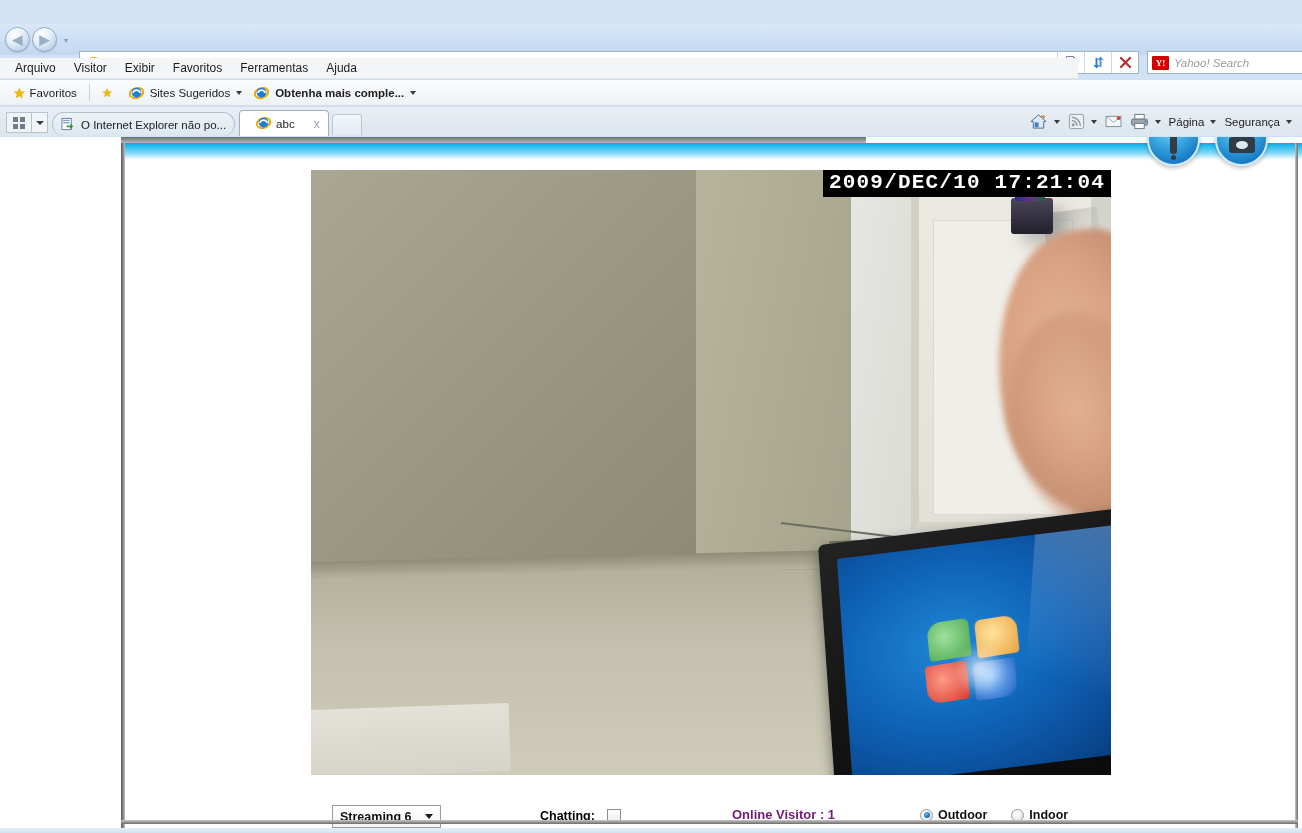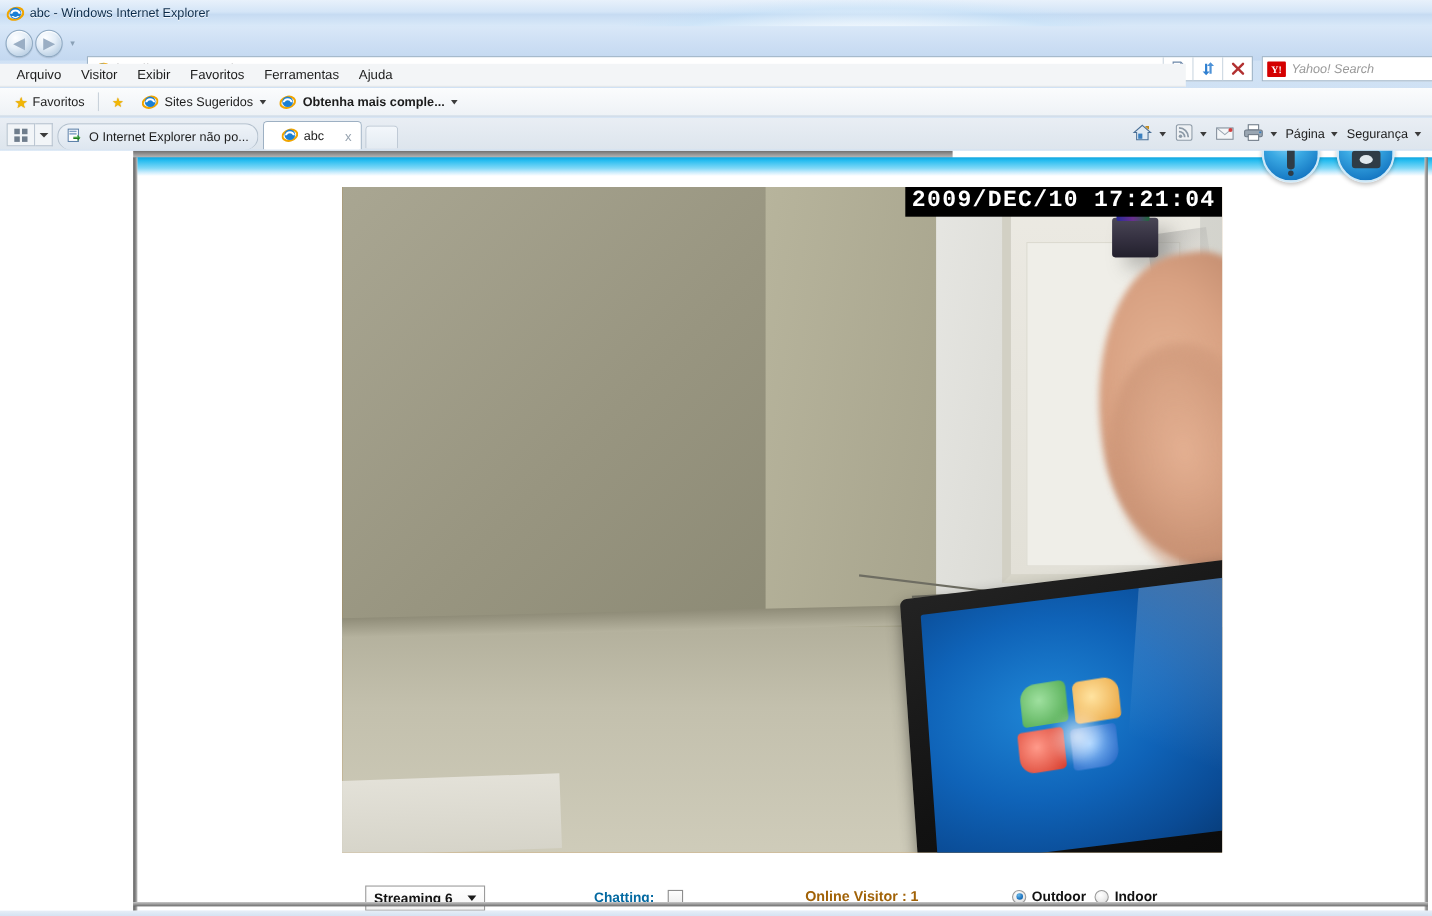--- a/index.html
+++ b/index.html
@@ -318,31 +318,31 @@
   }
   .select-streaming {
     position:absolute; left:207px; top:8px; width:109px; height:23px;
     background: linear-gradient(180deg,#ffffff 0%, #f4f4f4 100%);
     border:1px solid #9b9b9b; box-sizing:border-box;
     display:flex; align-items:center; justify-content:space-between; padding:0 7px;
     font-size:12.5px; font-weight:bold; color:#111111;
   }
   .sel-caret { width:0;height:0;border-left:4.5px solid transparent;border-right:4.5px solid transparent;border-top:5px solid #1a1a1a; }
   .chat-label {
-    position:absolute; left:415px; top:12px; font-size:12.5px; font-weight:bold; color:#0369a1;
+    position:absolute; left:415px; top:12px; font-size:12.5px; font-weight:bold; color:#000000;
   }
   .chat-box {
     position:absolute; left:482px; top:12px; width:14px; height:14px;
     background: linear-gradient(180deg,#fdfdfd 0%, #eeeeee 100%);
     border:1px solid #8d8d8d; box-sizing:border-box;
   }
   .visitor {
-    position:absolute; left:607px; top:10px; font-size:13px; font-weight:bold; color:#a16207; white-space:nowrap;
-  }
-  .radiogroup { position:absolute; left:795px; top:11px; display:flex; align-items:center; gap:8px; }
+    position:absolute; left:607px; top:10px; font-size:13px; font-weight:bold; color:#701a75; white-space:nowrap;
+  }
+  .radiogroup { position:absolute; left:795px; top:11px; display:flex; align-items:center; gap:24px; }
   .radio-wrap { display:flex; align-items:center; gap:5px; font-size:12.5px; font-weight:bold; color:#111111; white-space:nowrap; }
   .radio {
     width:13px;height:13px;border-radius:50%;
     background: radial-gradient(circle at 40% 32%, #ffffff 0%, #f0f0f0 45%, #d6d6d6 100%);
     border:1px solid #9a9a9a; box-sizing:border-box; position:relative;
   }
   .radio.on:after {
     content:""; position:absolute; left:2.5px; top:2.5px; width:6px; height:6px; border-radius:50%;
     background: radial-gradient(circle at 35% 30%, #6ab8e8 0%, #1d74c0 60%, #10558f 100%);
   }
@@ -356,32 +356,20 @@
   .statusbar {
     position:absolute; left:0; top:828px; width:1302px; height:5px;
     background: linear-gradient(180deg,#e6eef7 0%, #d3e2f2 100%);
   }
 </style>
 </head>
 <body>
 
 <div id="app">
 
-  <div class="titlebar">
-    <div class="titlebar-glow"></div>
-    <span class="ie-logo-sm">
-      <svg width="16" height="16" viewBox="0 0 16 16">
-        <ellipse cx="8" cy="8.5" rx="7.3" ry="5.2" fill="none" stroke="#f0a500" stroke-width="2" transform="rotate(-18 8 8.5)"></ellipse>
-        <circle cx="8" cy="8" r="5.2" fill="#1a7fd4"></circle>
-        <path d="M3.2 8.4 A5 5 0 0 1 12.9 8.4 L11 8.4 A3.2 3.2 0 0 0 5.1 8.4 Z" fill="#ffffff"></path>
-        <path d="M4.3 10.6 A4.6 4.6 0 0 0 11.8 10.6 L10 10.6 A2.9 2.9 0 0 1 6.1 10.6 Z" fill="#ffffff"></path>
-      </svg>
-    </span>
-    <span class="title-text">abc - Windows Internet Explorer</span>
-  </div>
 
   <div class="navrow">
     <div class="navbtn back">
         <span class="arr">◀</span>
       </div>
     <div class="navbtn fwd">
         <span class="arr">▶</span>
       </div>
     <div class="recentbtn">▼</div>
 

